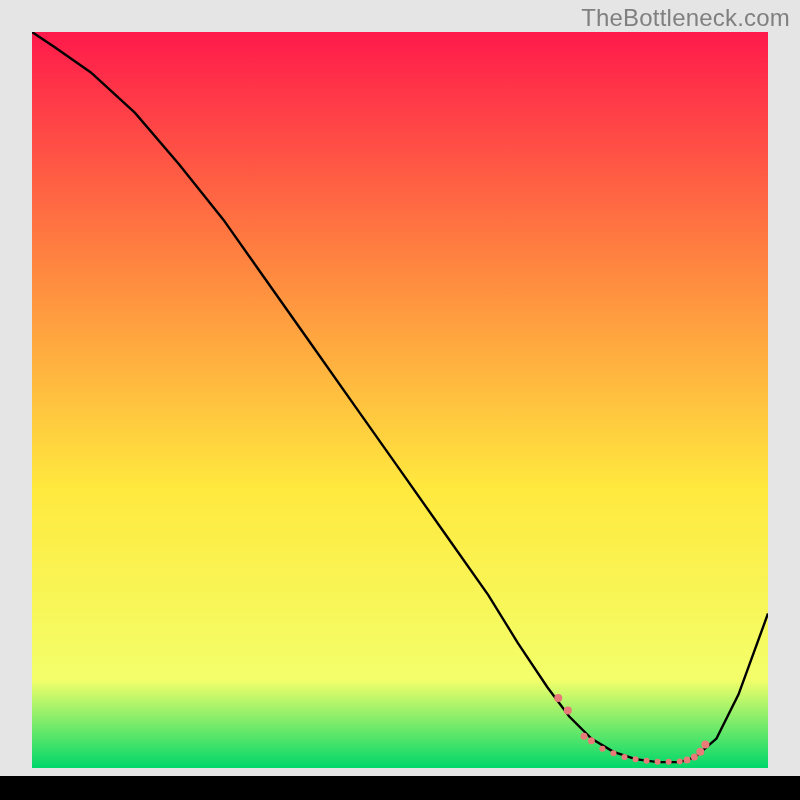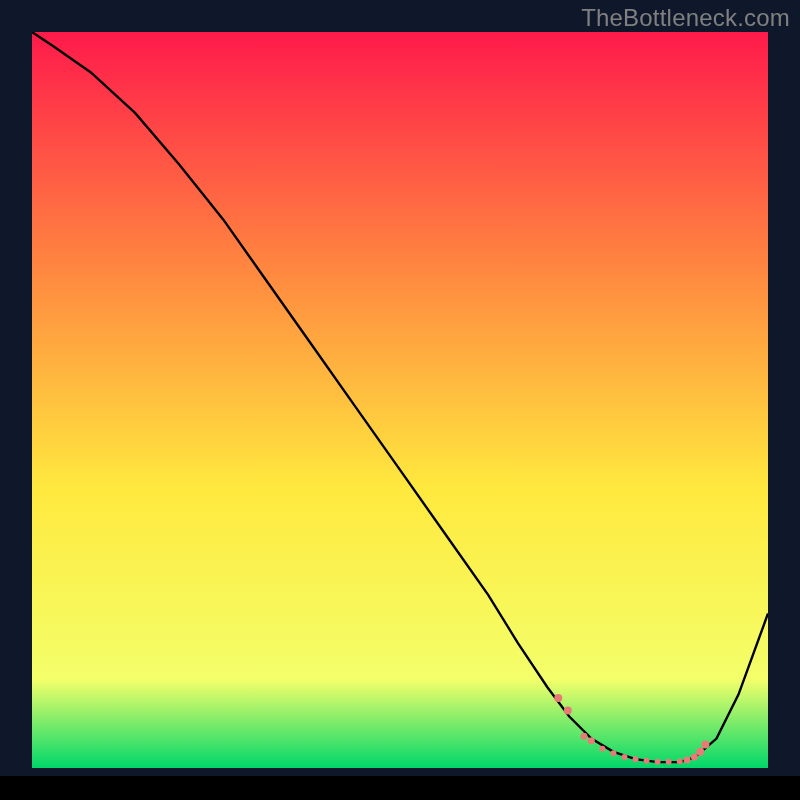--- a/index.html
+++ b/index.html
@@ -10,21 +10,21 @@
     background: #000;
     overflow: hidden;
     font-family: Arial, Helvetica, sans-serif;
   }
   .frame {
     position: absolute;
     left: 0;
     top: 0;
     width: 800px;
     height: 776px;
-    background: #0f172a;
+    background: #e5e5e5;
   }
   .watermark {
     position: absolute;
     top: 4px;
     right: 10px;
     color: #808080;
     font-size: 24px;
     font-weight: 400;
     letter-spacing: 0.2px;
   }

